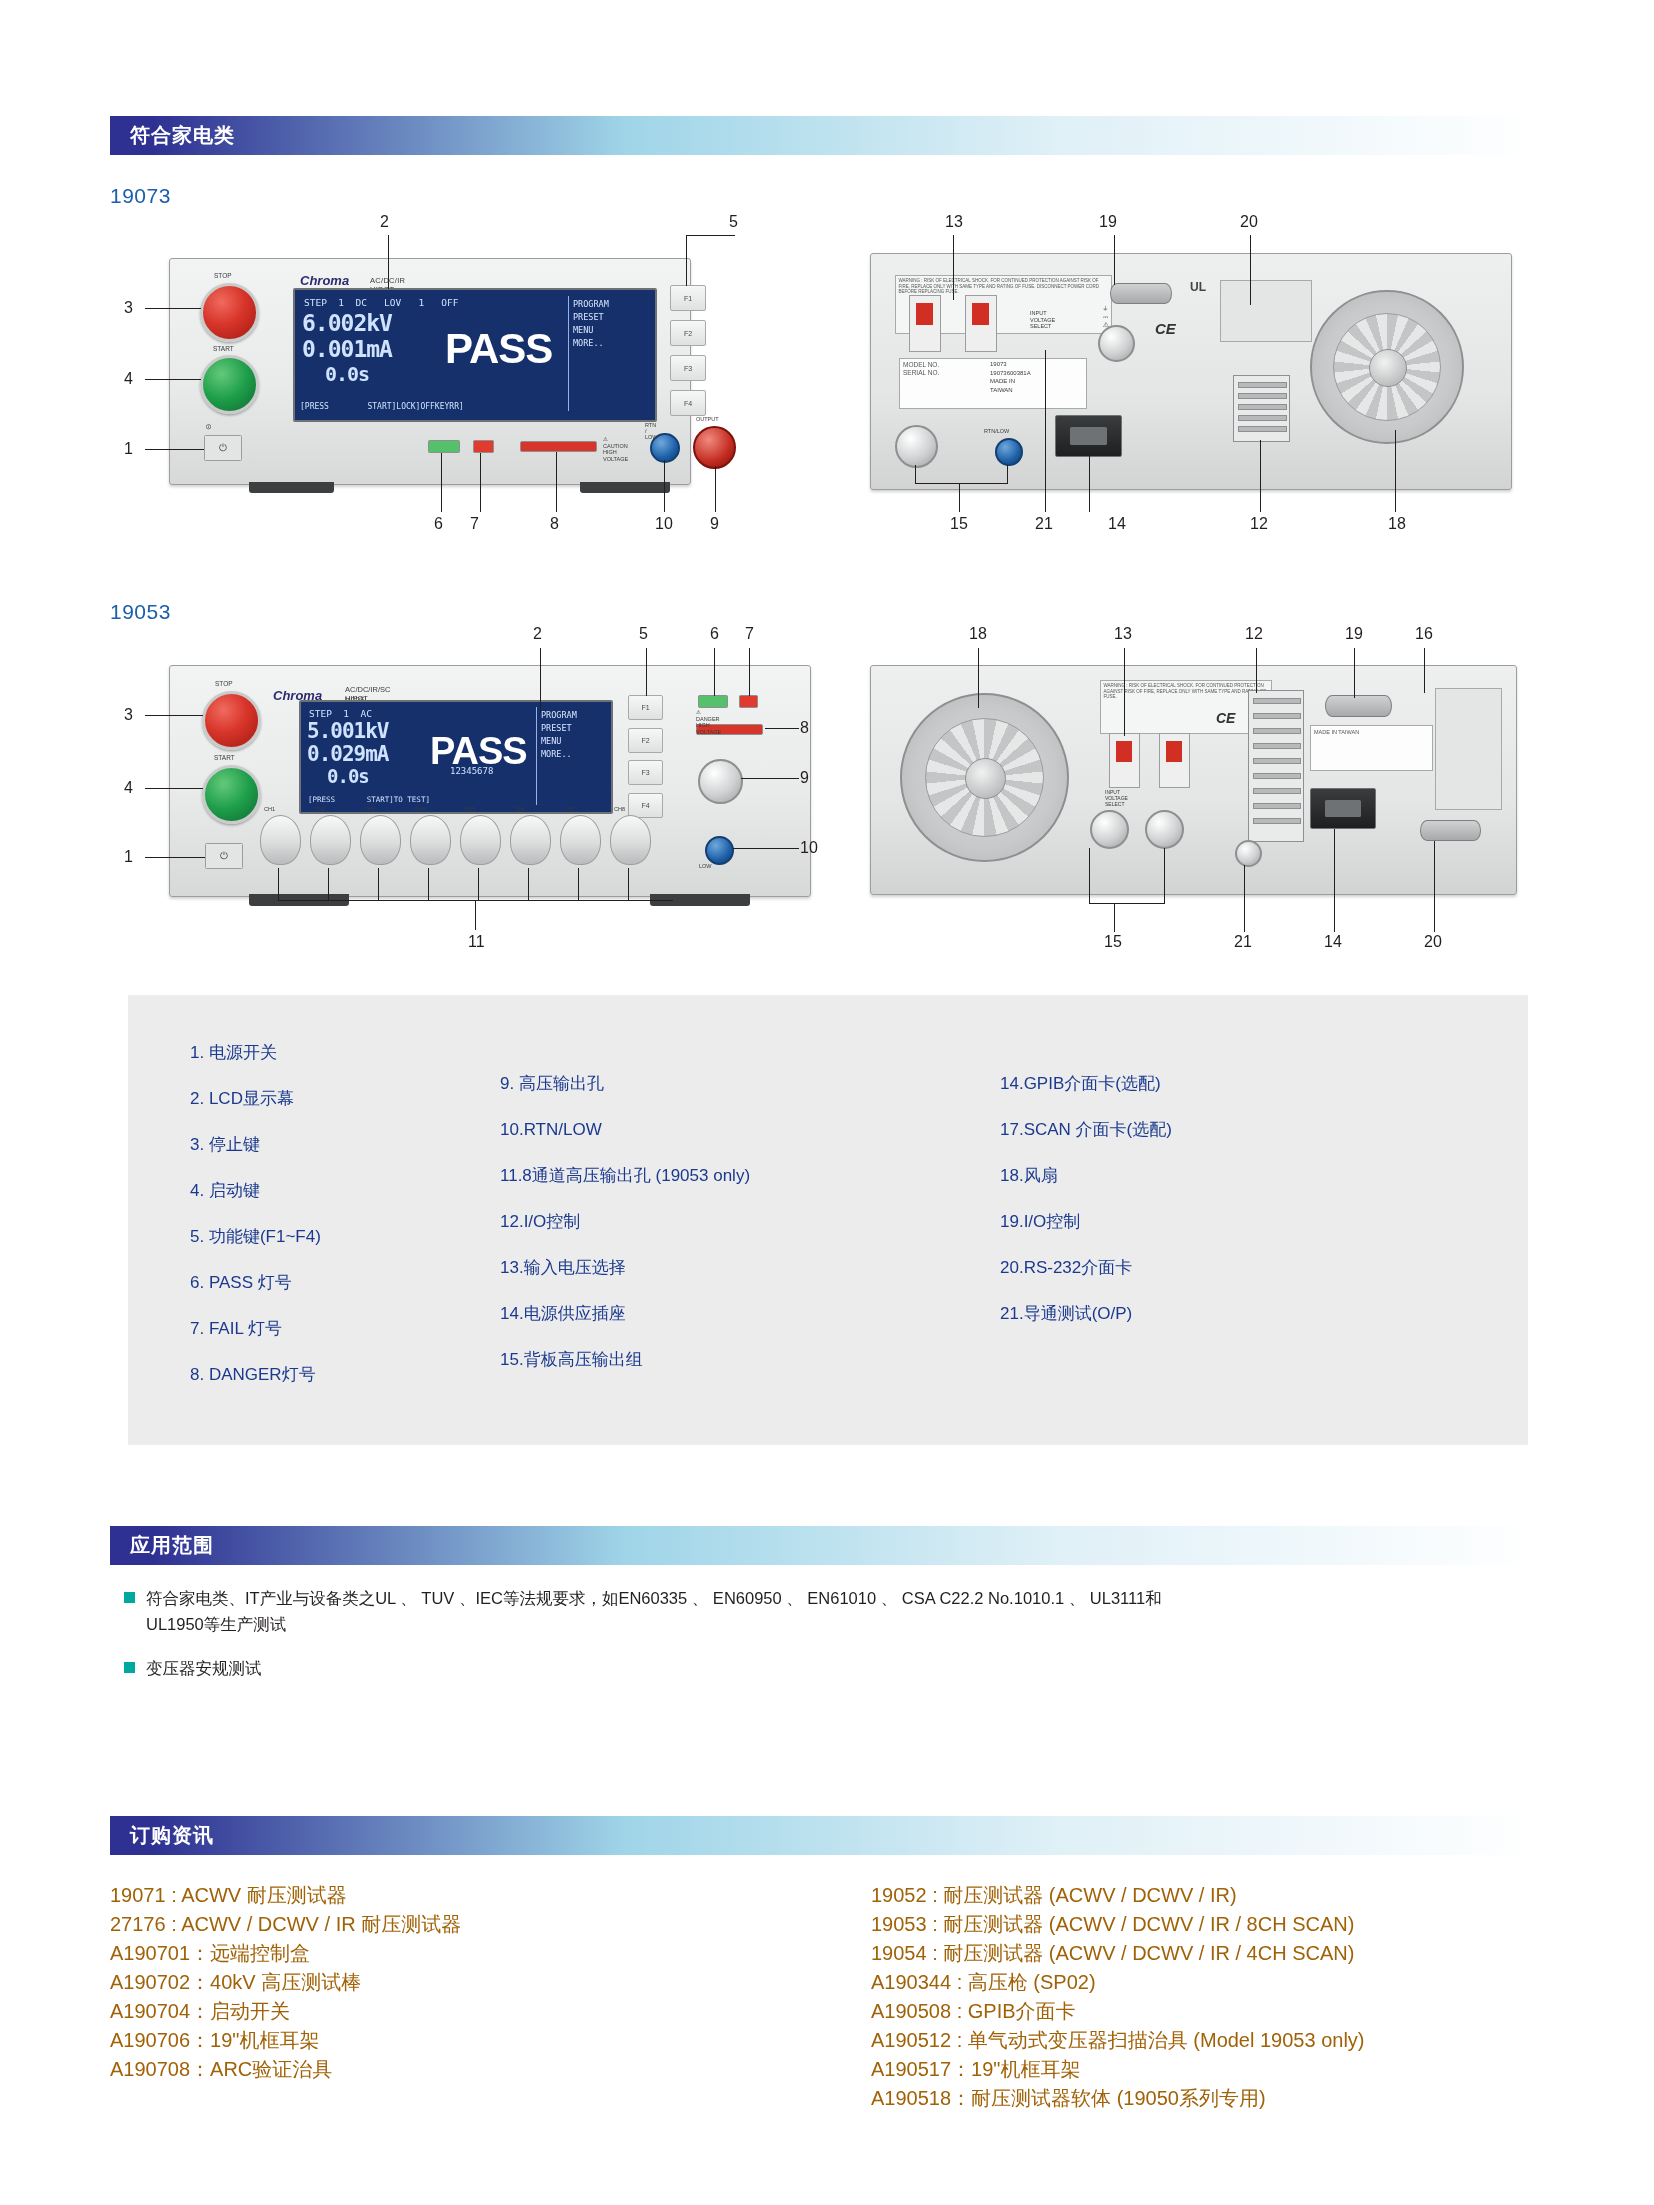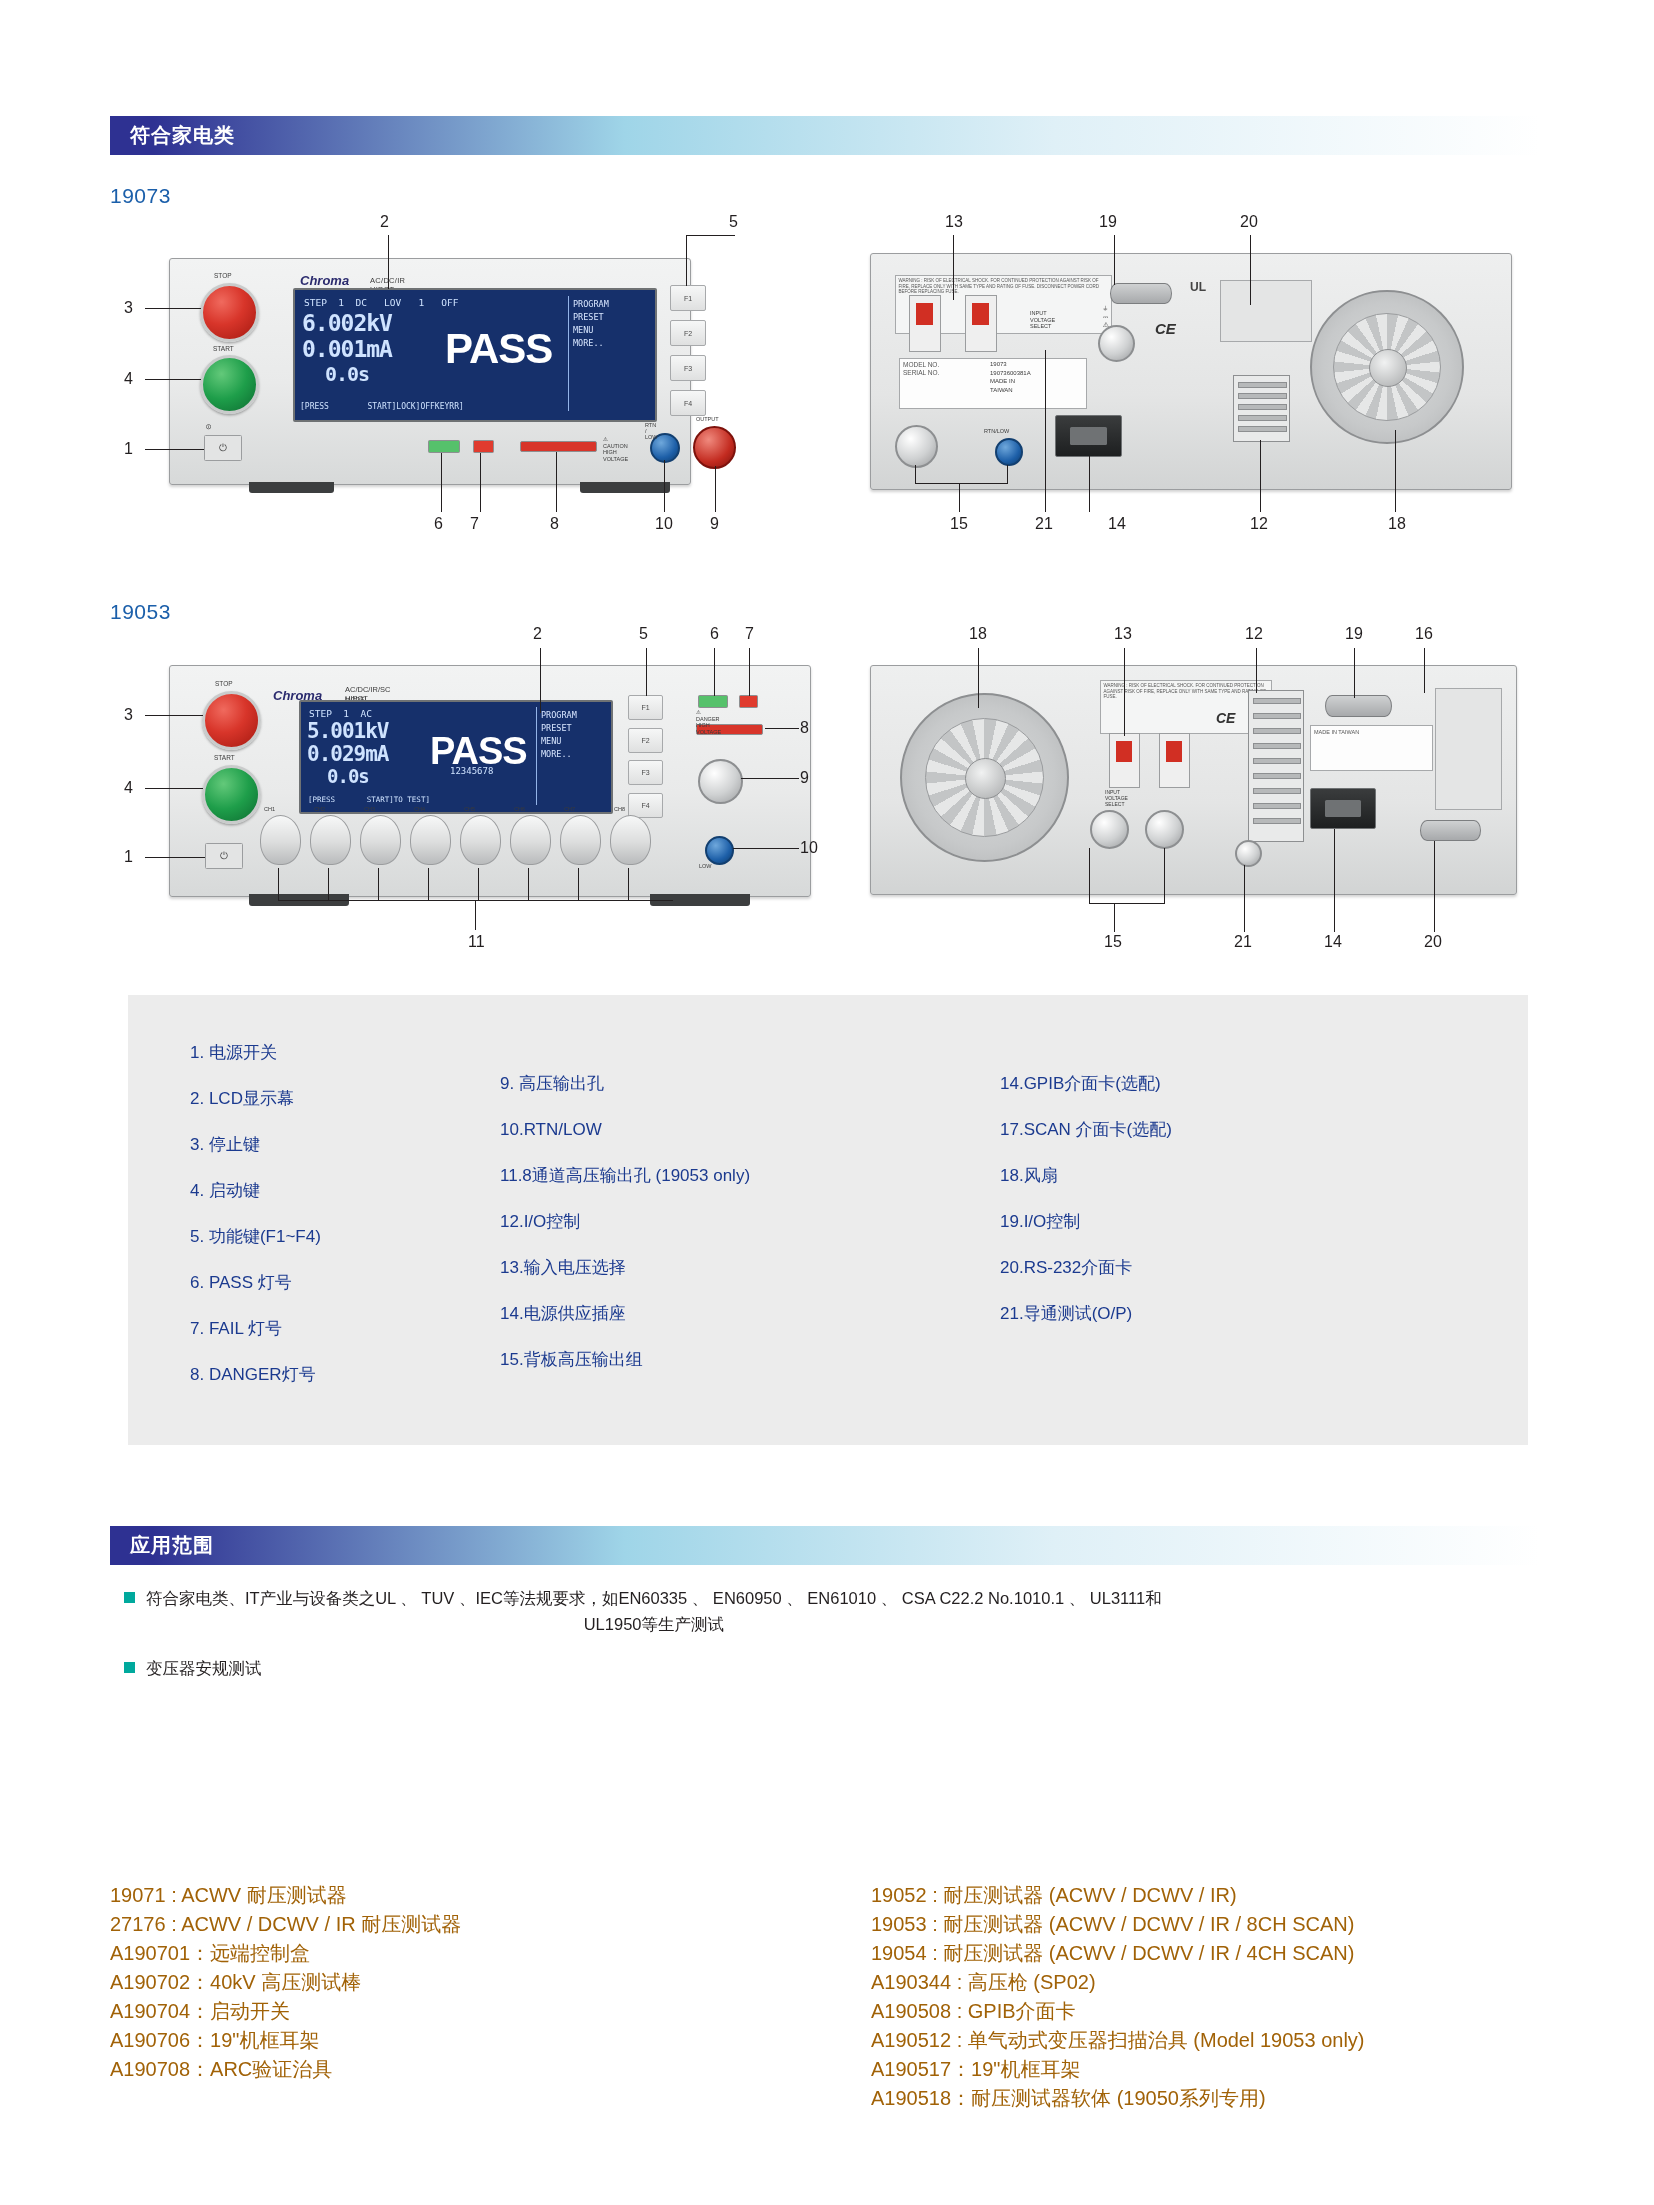--- a/index.html
+++ b/index.html
@@ -139,21 +139,21 @@
   .line{position:absolute;background:#231f20;}
   .line.v{width:1px;}
   .line.h{height:1px;}
 
   
   .legend{
     position:absolute;background:#ececec;
   }
 
   
-  .bullet-row{position:absolute;display:flex;align-items:flex-start;text-align:center;}
+  .bullet-row{position:absolute;display:flex;align-items:flex-start;}
   .bullet-sq{width:11px;height:11px;background:#00a99d;margin-top:7px;flex:0 0 auto;}
   .bullet-txt{margin-left:11px;font-size:16.5px;line-height:26px;color:#231f20;max-width:1430px;}
 
   
   .order-col{position:absolute;font-size:20px;line-height:29px;color:#a16207;}
   .order-col div{white-space:nowrap;}
 </style>
 </head>
 <body>
 
@@ -516,20 +516,23 @@
     <span class="bullet-txt">
       <span>符合家电类、IT产业与设备类之UL 、 TUV 、IEC等法规要求，如EN60335 、 EN60950 、 EN61010 、 CSA C22.2 No.1010.1 、 UL3111和</span><br>
       <span>UL1950等生产测试</span>
     </span>
   </div>
   <div class="bullet-row" style="left:124px;top:1655px;width:1415px;">
     <span class="bullet-sq"></span>
     <span class="bullet-txt">变压器安规测试</span>
   </div>
 
+  <div class="sec-bar" style="left:110px;top:1816px;width:1430px;">
+    <span class="sec-title">订购资讯</span>
+  </div>
 
   <div class="order-col" style="left:110px;top:1881px;">
     <div>19071 : ACWV 耐压测试器</div>
     <div>27176 : ACWV / DCWV / IR 耐压测试器</div>
     <div>A190701：远端控制盒</div>
     <div>A190702：40kV 高压测试棒</div>
     <div>A190704：启动开关</div>
     <div>A190706：19"机框耳架</div>
     <div>A190708：ARC验证治具</div>
   </div>

